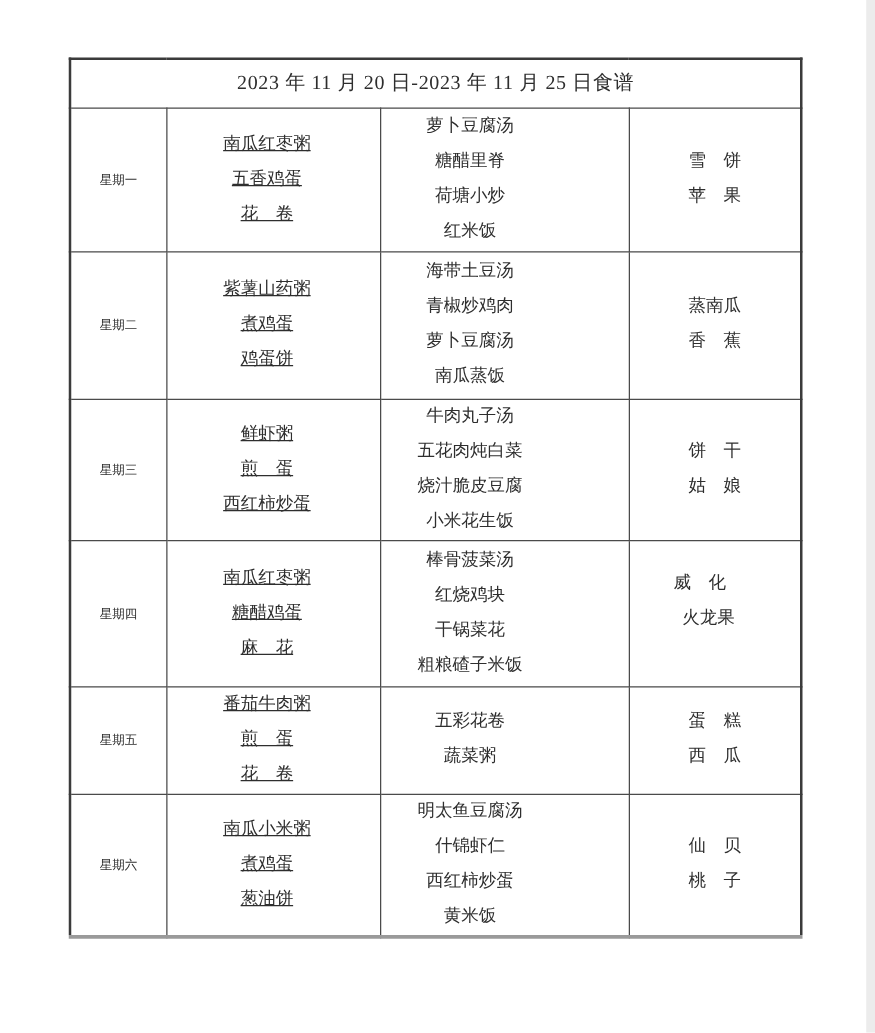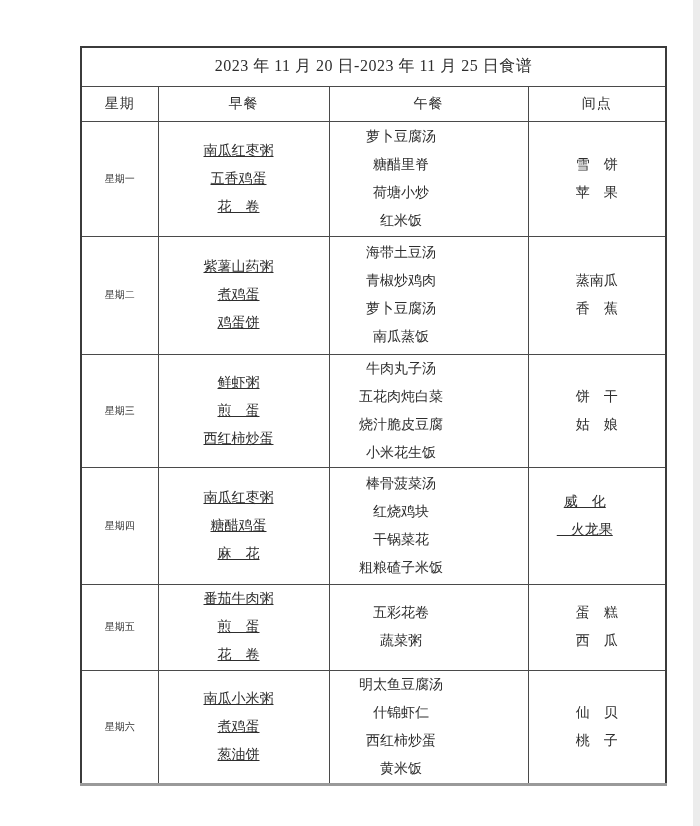--- a/index.html
+++ b/index.html
@@ -18,21 +18,21 @@
   .page-edge-strip {
     position: absolute;
     right: 0;
     top: 0;
     width: 7px;
     height: 826px;
     background: #ececec;
   }
   .sheet {
     position: absolute;
-    left: 80px;
+    left: 55px;
     top: 46px;
   }
   table.menu-table {
     border-collapse: collapse;
     table-layout: fixed;
     width: 585px;
     background: #ffffff;
     border: 2px solid #3b3b3b;
     border-bottom: 3px solid #9a9a9a;
   }
@@ -66,21 +66,20 @@
   }
   .breakfast-cell {
     padding-right: 10px;
     text-decoration: underline;
   }
   
   .snack-top {
     vertical-align: top;
     padding-top: 20px;
     padding-right: 24px;
-    text-decoration: underline;
   }
 </style>
 </head>
 <body>
 
 <div class="page-edge-strip"></div>
 
 <div class="sheet">
   <table class="menu-table">
     <colgroup>
@@ -88,26 +87,20 @@
       <col style="width:171px">
       <col style="width:199px">
       <col style="width:138px">
     </colgroup>
 
     <tbody>
         <tr style="height:39px">
       <td colspan="4" class="title-cell">2023 年 11 月 20 日-2023 年 11 月 25 日食谱</td>
     </tr>
 
-    <tr class="header-row" style="height:35px">
-      <td>星期</td>
-      <td>早餐</td>
-      <td>午餐</td>
-      <td>间点</td>
-    </tr>
 
     <tr style="height:115px">
       <td class="day-cell">星期一</td>
       <td class="breakfast-cell">
         <div class="line">南瓜红枣粥</div>
         <div class="line">五香鸡蛋</div>
         <div class="line">花　卷</div>
       </td>
       <td class="lunch-cell">
         <div class="line">萝卜豆腐汤</div>

